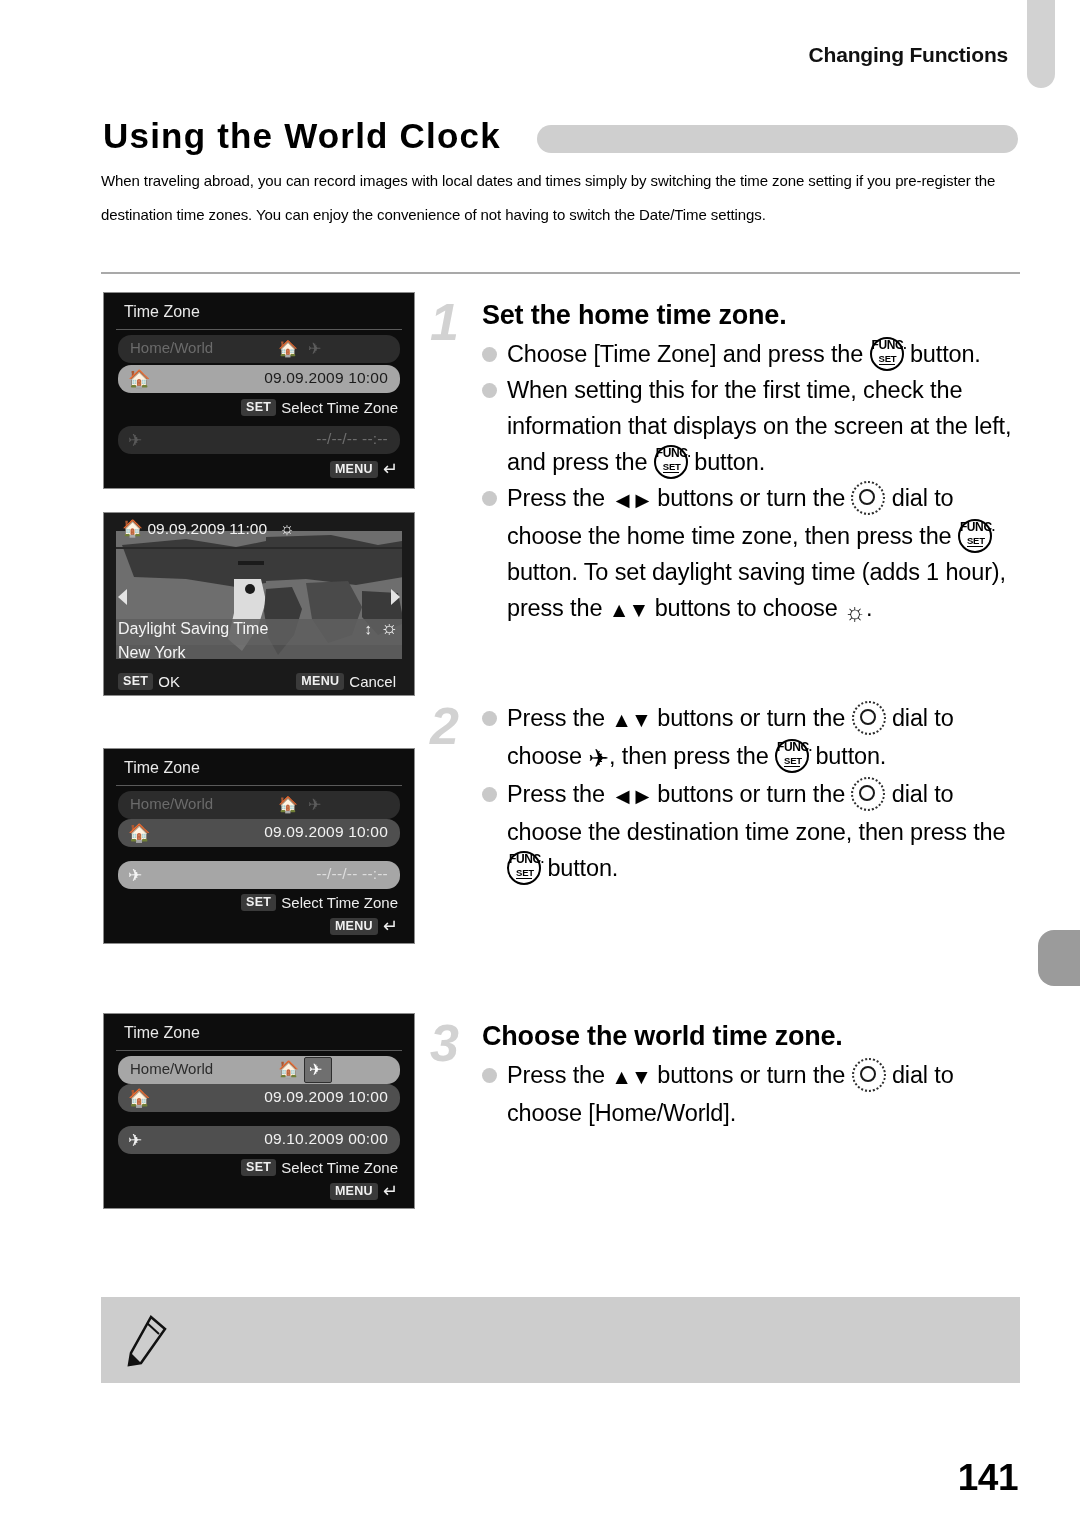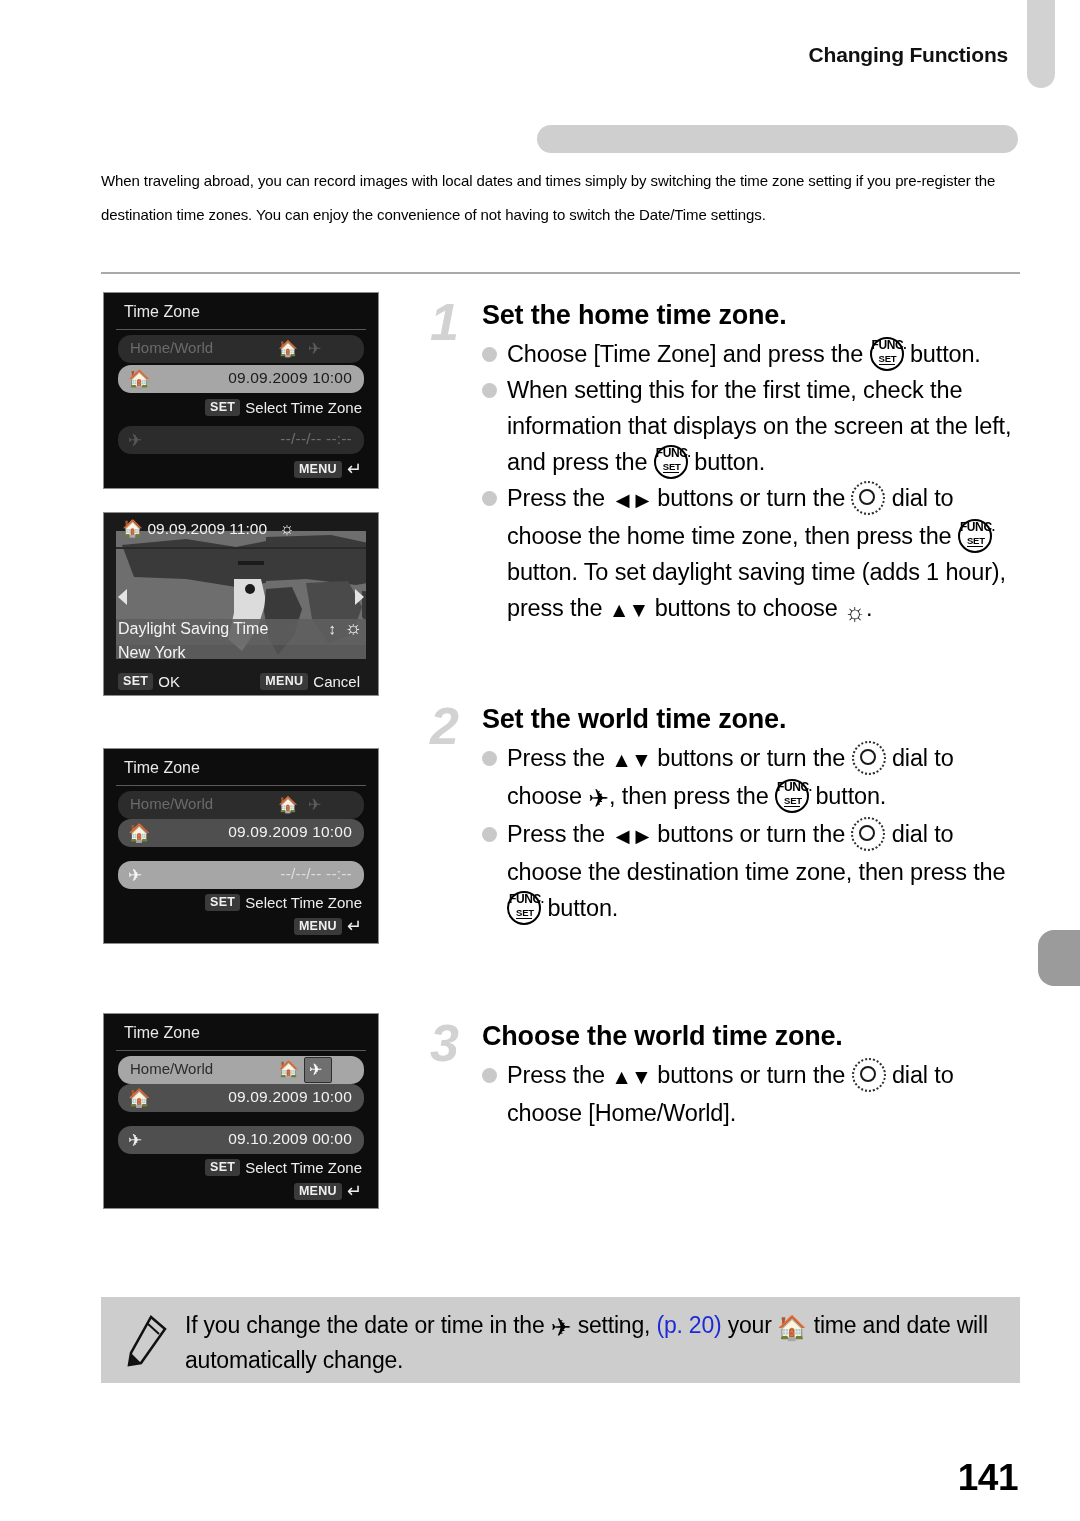--- a/index.html
+++ b/index.html
@@ -94,21 +94,21 @@
     left: 101px;
     width: 919px;
     height: 2px;
     background: #a9a9a9;
   }
 
   
   .lcd {
     position: absolute;
     left: 103px;
-    width: 276px;
+    width: 312px;
     background: #0d0d0d;
     border: 1px solid #8c8c8c;
     box-sizing: border-box;
     overflow: hidden;
   }
   .lcd-inner { position: relative; width: 100%; height: 100%; }
 
   .lcd-title {
     position: absolute;
     left: 20px; top: 10px;
@@ -359,20 +359,21 @@
 </style>
 </head>
 <body>
 
 <div class="edge-tab" id="tab-top"></div>
 <div class="edge-tab" id="tab-side"></div>
 
 <div id="running-header">Changing Functions</div>
 
 <div id="title-row">
+  <div id="page-title">Using the World Clock</div>
   <div id="title-bar"></div>
 </div>
 
 <div id="intro">When traveling abroad, you can record images with local dates and times simply by switching the time zone setting if you pre-register the destination time zones. You can enjoy the convenience of not having to switch the Date/Time settings.</div>
 <div id="intro-rule"></div>
 
 <div class="lcd" id="screen-1" style="top:292px; height:197px;">
   <div class="lcd-inner">
     <div class="lcd-title">Time Zone</div>
     <div class="lcd-titlerule"></div>
@@ -517,36 +518,34 @@
     <div class="step-num">1</div>
     <div class="step-head">Set the home time zone.</div>
     <ul class="blist">
       <li><span class="dot"></span><span>Choose [Time Zone] and press the </span><span class="ic ic-func"><i class="a">FUNC.</i><i class="b">SET</i></span><span> button.</span></li>
       <li><span class="dot"></span><span>When setting this for the first time, check the information that displays on the screen at the left, and press the </span><span class="ic ic-func"><i class="a">FUNC.</i><i class="b">SET</i></span><span> button.</span></li>
       <li><span class="dot"></span><span>Press the </span><span class="ic ic-lr">◄►</span><span> buttons or turn the </span><span class="ic ic-dial"></span><span> dial to choose the home time zone, then press the </span><span class="ic ic-func"><i class="a">FUNC.</i><i class="b">SET</i></span><span> button. To set daylight saving time (adds 1 hour), press the </span><span class="ic ic-ud">▲▼</span><span> buttons to choose </span><span class="ic ic-sun">☼</span><span>.</span></li>
     </ul>
   </div>
 <div class="step" id="step-2" style="top:700px;">
     <div class="step-num">2</div>
-    <div class="step-head">Set the world time zone.</div>
     <ul class="blist">
       <li><span class="dot"></span><span>Press the </span><span class="ic ic-ud">▲▼</span><span> buttons or turn the </span><span class="ic ic-dial"></span><span> dial to choose </span><span class="ic ic-plane">✈</span><span>, then press the </span><span class="ic ic-func"><i class="a">FUNC.</i><i class="b">SET</i></span><span> button.</span></li>
       <li><span class="dot"></span><span>Press the </span><span class="ic ic-lr">◄►</span><span> buttons or turn the </span><span class="ic ic-dial"></span><span> dial to choose the destination time zone, then press the </span><span class="ic ic-func"><i class="a">FUNC.</i><i class="b">SET</i></span><span> button.</span></li>
     </ul>
   </div>
 <div class="step" id="step-3" style="top:1017px;">
     <div class="step-num">3</div>
     <div class="step-head">Choose the world time zone.</div>
     <ul class="blist">
       <li><span class="dot"></span><span>Press the </span><span class="ic ic-ud">▲▼</span><span> buttons or turn the </span><span class="ic ic-dial"></span><span> dial to choose [Home/World].</span></li>
     </ul>
   </div>
 
 <div id="note-box">
   <svg id="note-icon" viewBox="0 0 56 56">
     <path d="M30 4 L44 16 L20 50 L8 52 L10 40 Z" fill="none" stroke="#111" stroke-width="2.5"></path>
     <path d="M10 40 L20 50 L8 52 Z" fill="#111"></path>
     <line x1="26" y1="10" x2="38" y2="21" stroke="#111" stroke-width="2"></line>
   </svg>
-  <div id="note-text"><span>If you change the date or time in the </span><span class="ic ic-plane">✈</span><span> setting, </span><span class="ref">(p. 20)</span><span> your </span><span class="ic ic-home">🏠</span><span> time and date will automatically change.</span></div>
 </div>
 
 <div id="page-number">141</div>
 
 </body></html>

